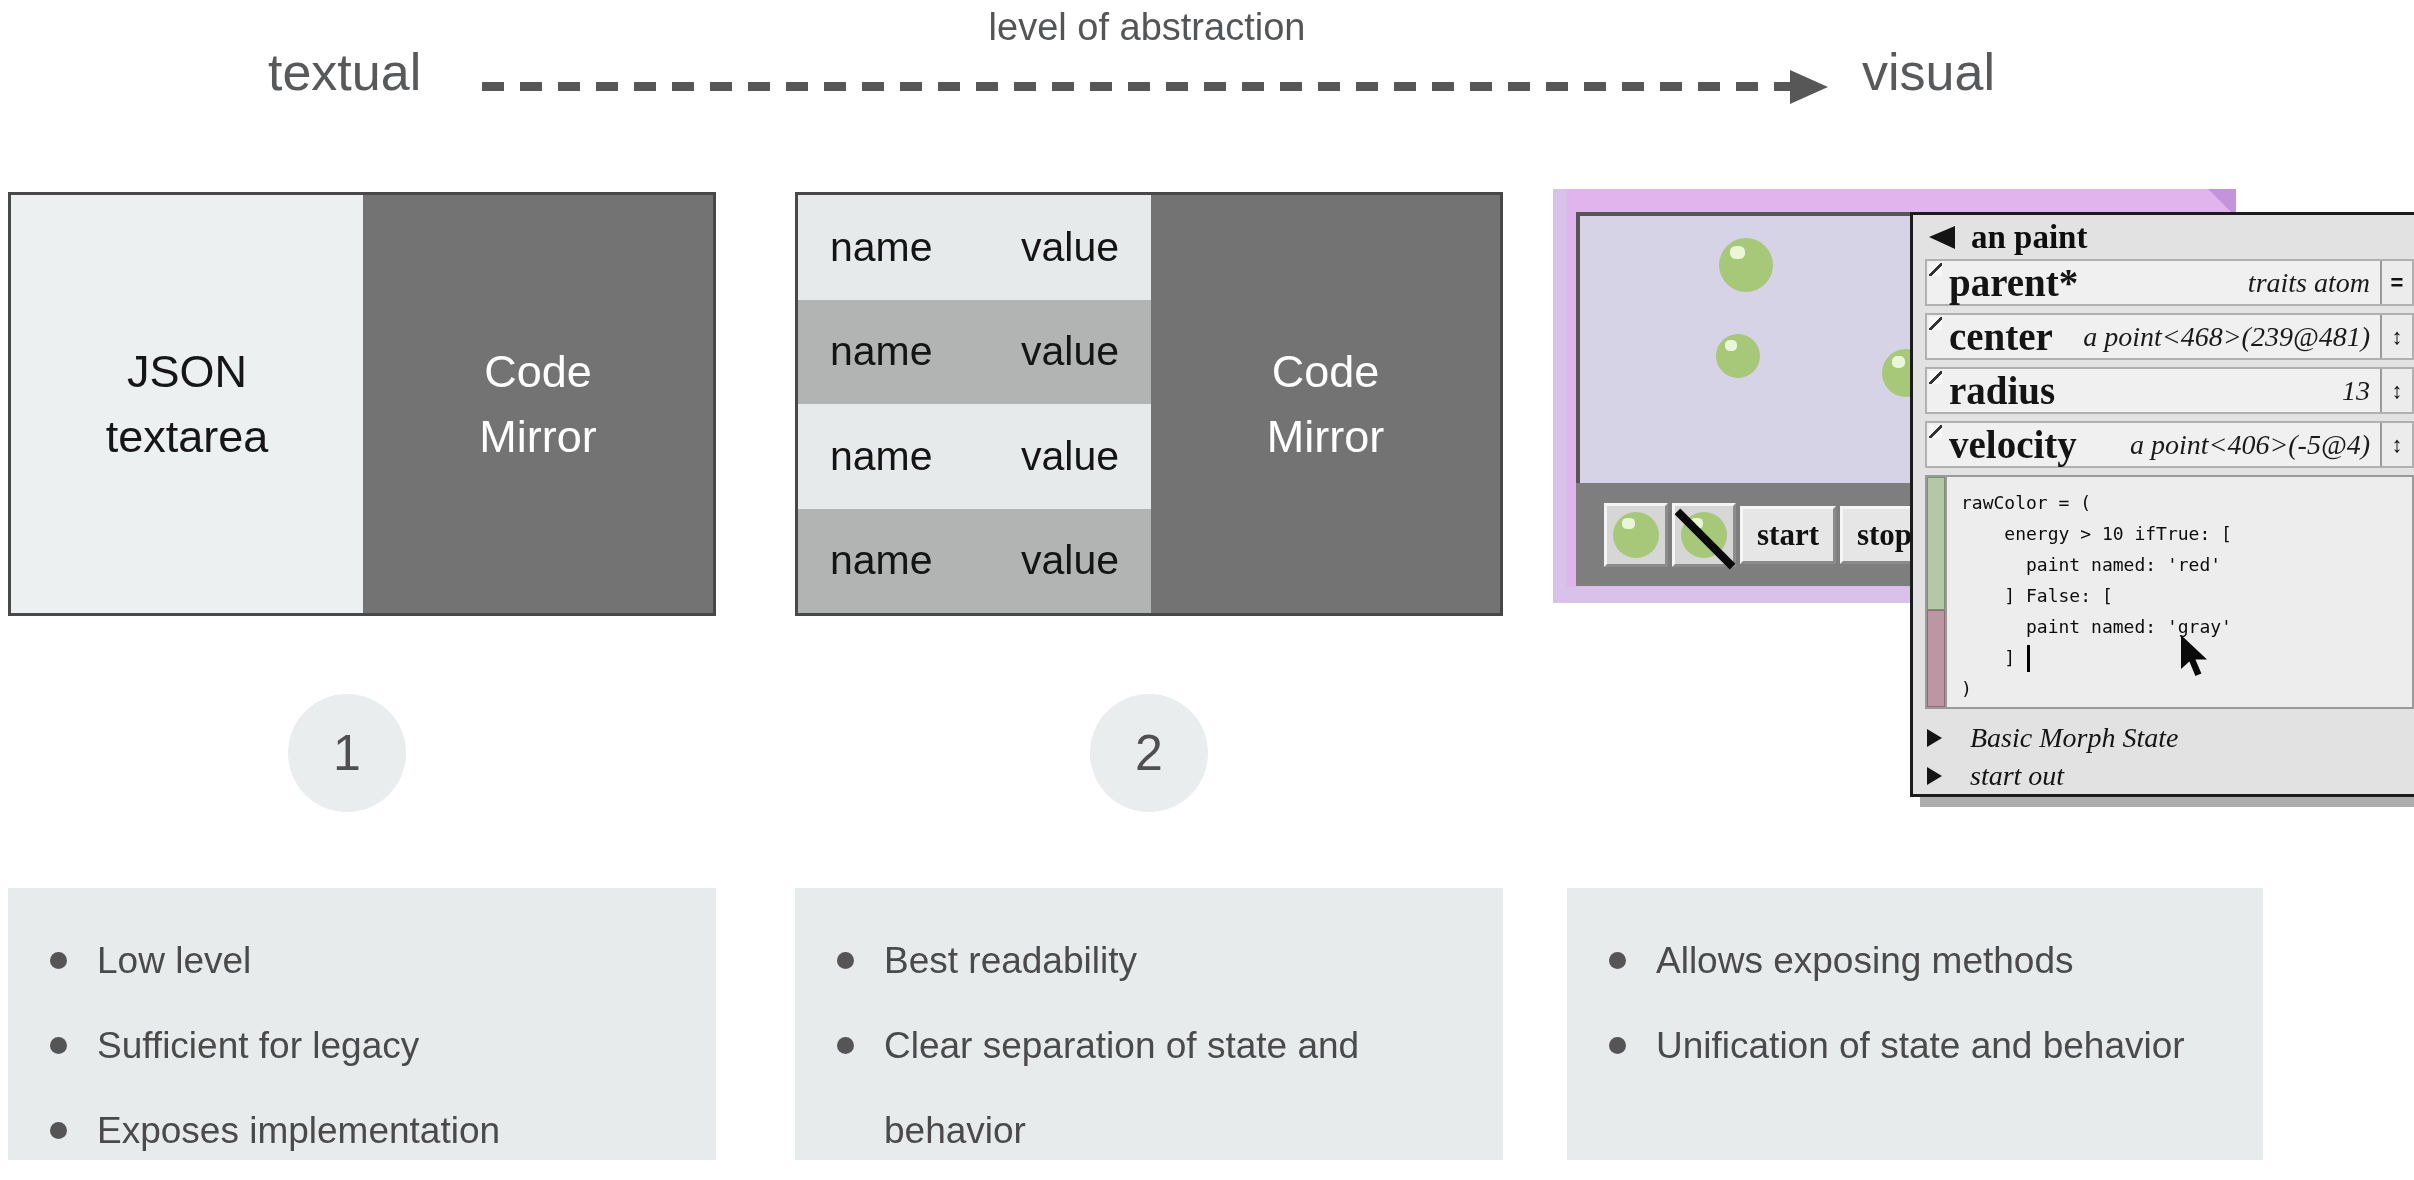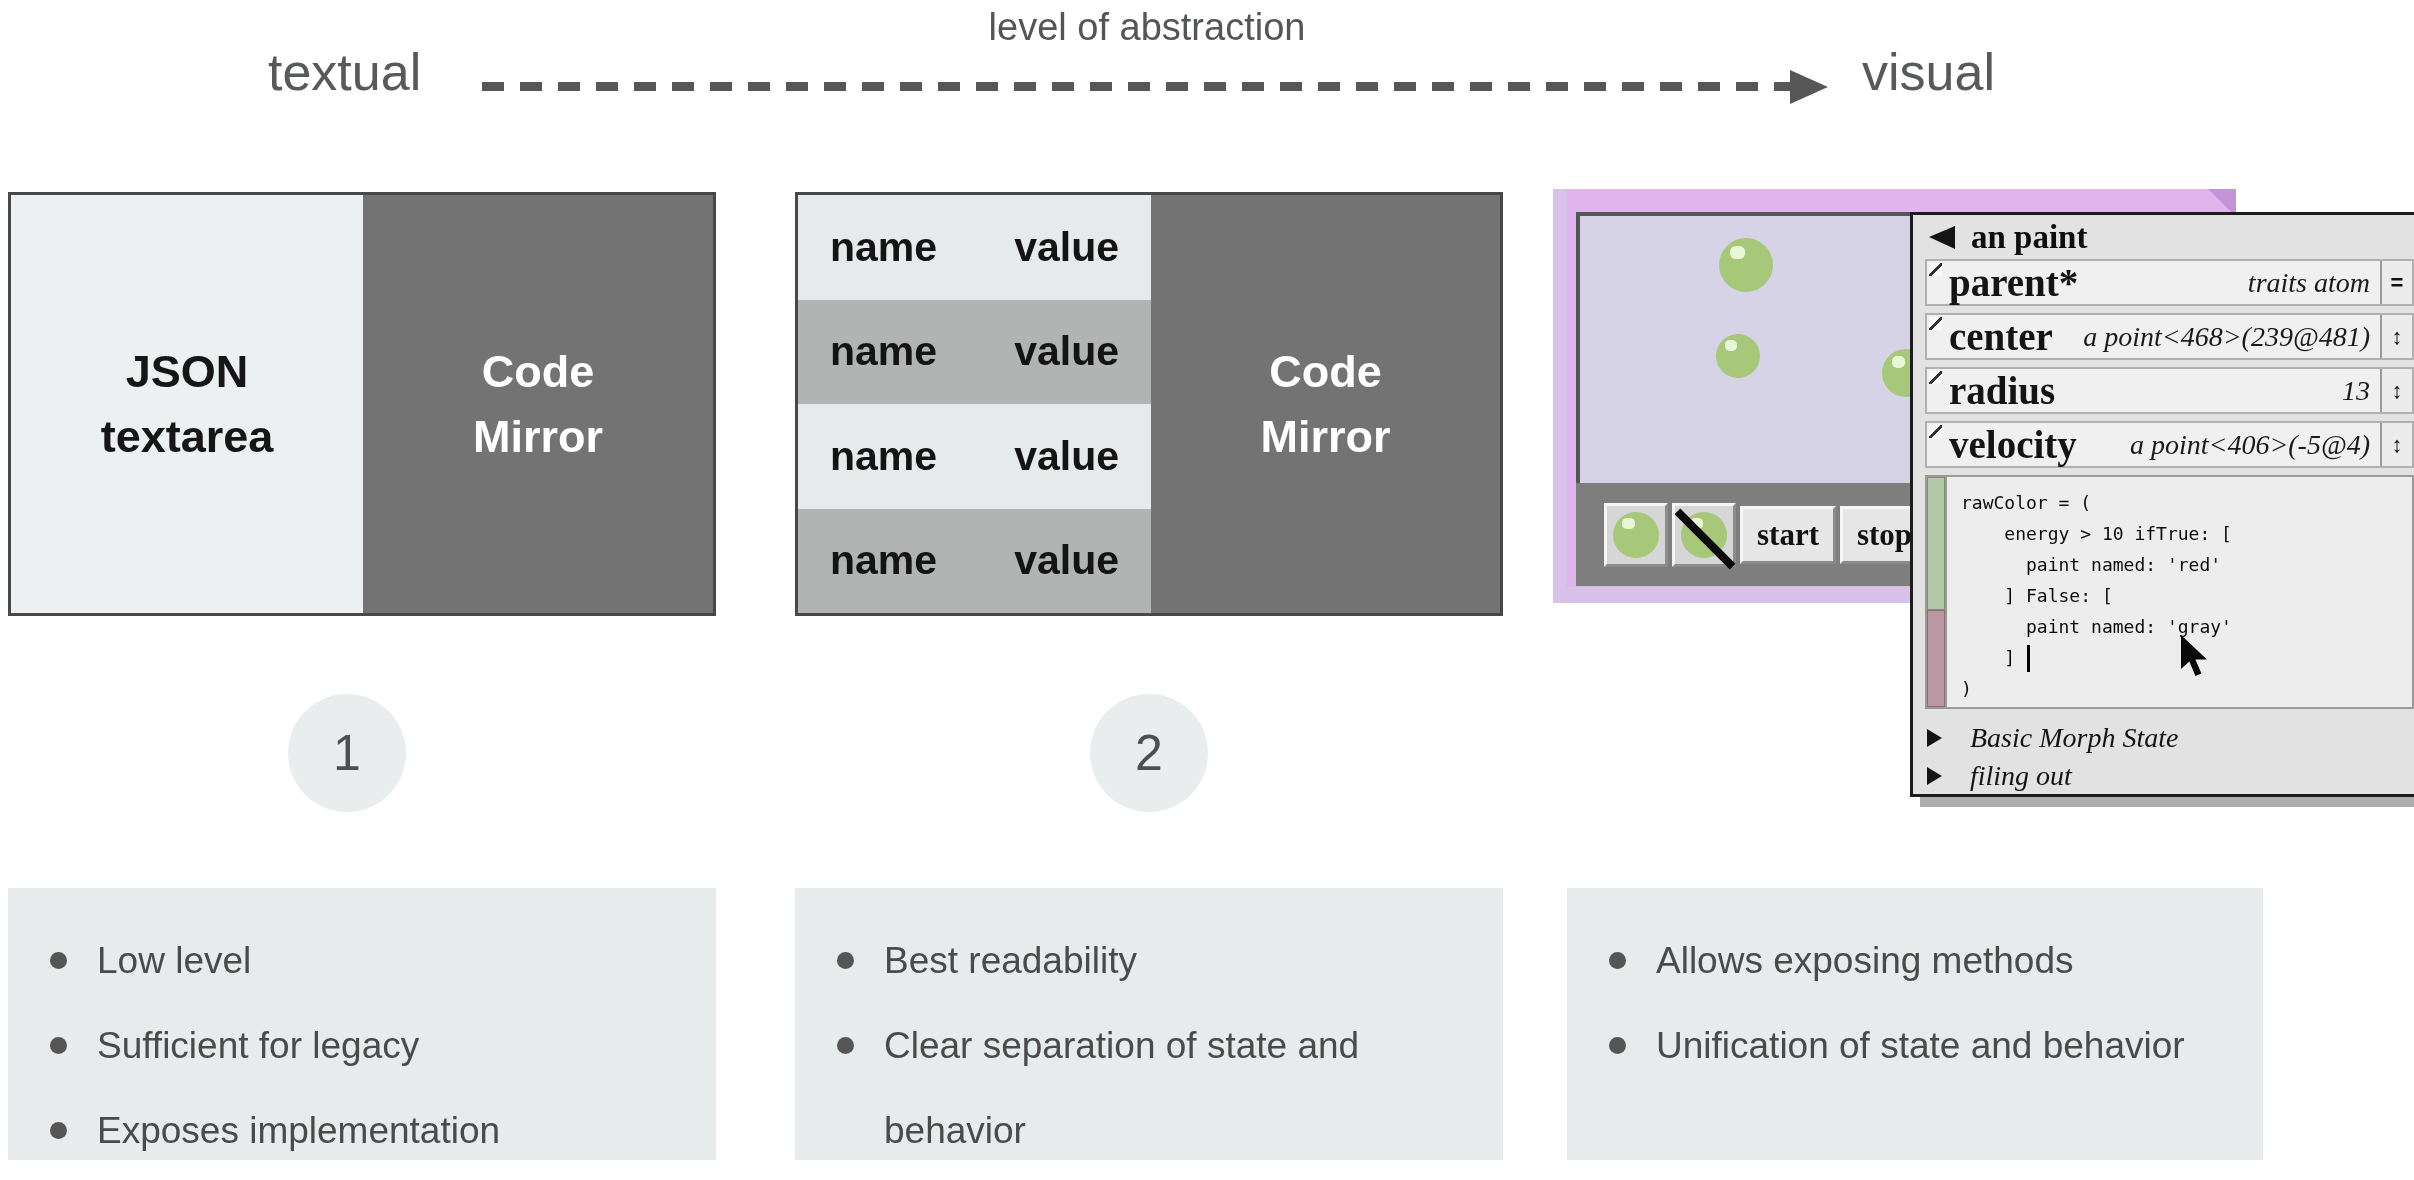--- a/index.html
+++ b/index.html
@@ -11,21 +11,21 @@
   .axis-caption{position:absolute;left:937px;top:6px;width:420px;text-align:center;
                 font-size:38px;color:#545557;}
   .dash-line{position:absolute;left:482px;top:82px;width:1308px;height:9px;
              background:repeating-linear-gradient(90deg,#575757 0 22px,transparent 22px 38px);}
   .arrow-head{position:absolute;left:1790px;top:70px;width:0;height:0;
               border-top:17px solid transparent;border-bottom:17px solid transparent;
               border-left:38px solid #575757;}
 
   
   .opt-box{position:absolute;top:192px;width:708px;height:424px;box-sizing:border-box;
-           border:3px solid #484848;display:flex;font-weight:bold;}
+           border:3px solid #484848;display:flex;}
   .pane-light{width:352px;background:#edf0f0;display:flex;align-items:center;justify-content:center;}
   .pane-dark{flex:1;background:#737373;display:flex;align-items:center;justify-content:center;}
   .pane-light .lbl{width:260px;text-align:center;font-size:45px;line-height:1.45;color:#161616;}
   .pane-dark .lbl{width:180px;text-align:center;font-size:45px;line-height:1.45;color:#ffffff;}
 
   .nv-table{width:353px;display:flex;flex-direction:column;}
   .nv-row{flex:1;display:flex;align-items:center;justify-content:space-between;
           padding:0 32px;font-size:41px;color:#141414;}
   .nv-row:nth-child(odd){background:#e7eaea;}
   .nv-row:nth-child(even){background:#b1b4b3;}
@@ -232,21 +232,21 @@
       </svg>
     </div>
 
     <div class="insp-sections">
       <div class="insp-sec">
         <div class="tri-right"></div>
         <span class="slbl">Basic Morph State</span>
       </div>
       <div class="insp-sec">
         <div class="tri-right"></div>
-        <span class="slbl">filing out</span>
+        <span class="slbl">start out</span>
       </div>
     </div>
   </div>
 
   <div class="badge" style="left:288px;">1</div>
   <div class="badge" style="left:1090px;">2</div>
 
   <div class="panel" style="left:8px;width:708px;">
     <ul>
       <li>

